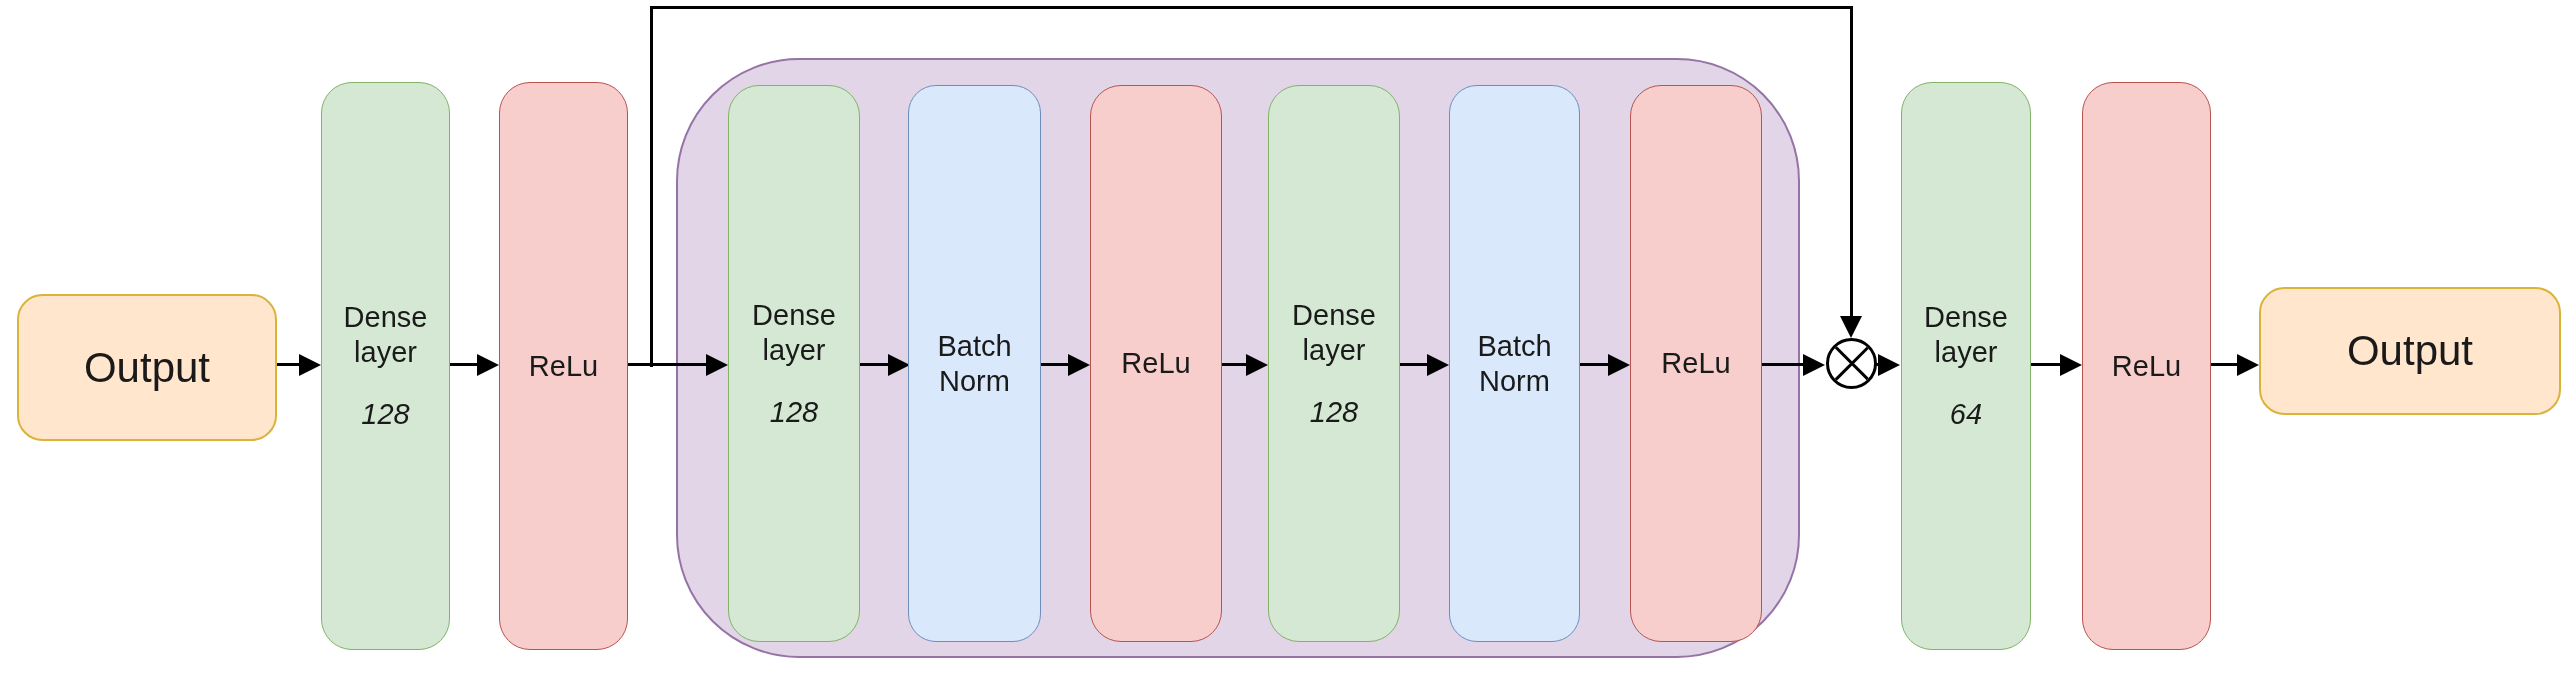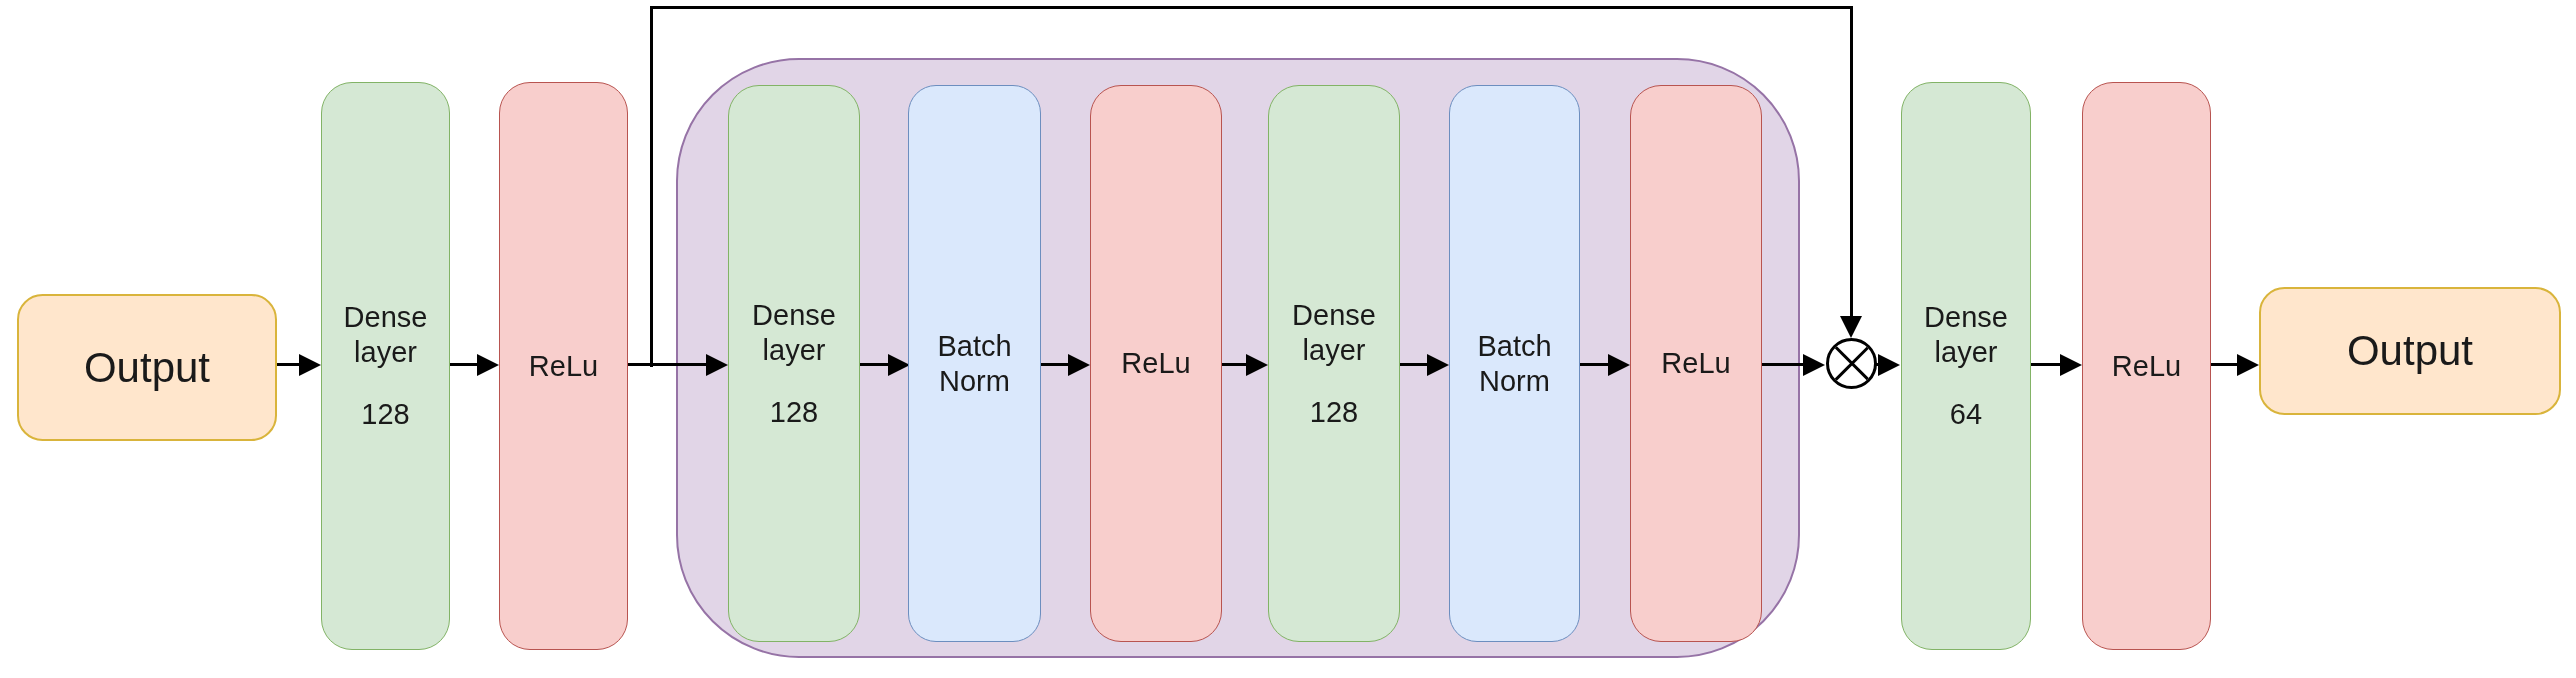--- a/index.html
+++ b/index.html
@@ -27,21 +27,21 @@
     border-radius:25.5px; font-size:42px;
   }
   .block {
     position:absolute; left:676px; top:58px; width:1124px; height:600px;
     box-sizing:border-box; border-radius:123px;
     background:var(--block_purple_fill);
     border:2.5px solid var(--block_purple_stroke);
   }
   .node-label { font-size:29px; line-height:35px; }
   .stack { display:flex; flex-direction:column; align-items:center; }
-  .units { margin-top:27px; font-size:29px; line-height:35px; }
+  .units { margin-top:27px; font-size:29px; line-height:35px;font-style:italic; }
 
   .line { position:absolute; background:var(--edge_color,#000); }
   .h { height:3.4px; } .v { width:3.4px; }
 
   .edge { position:absolute; top:363px; height:3.4px; background:var(--edge_color,#000); }
   .edge .ah {
     position:absolute; right:-22px; top:-9.3px; width:0; height:0;
     border-top:11px solid transparent; border-bottom:11px solid transparent;
     border-left:22px solid var(--edge_color,#000);
   }

